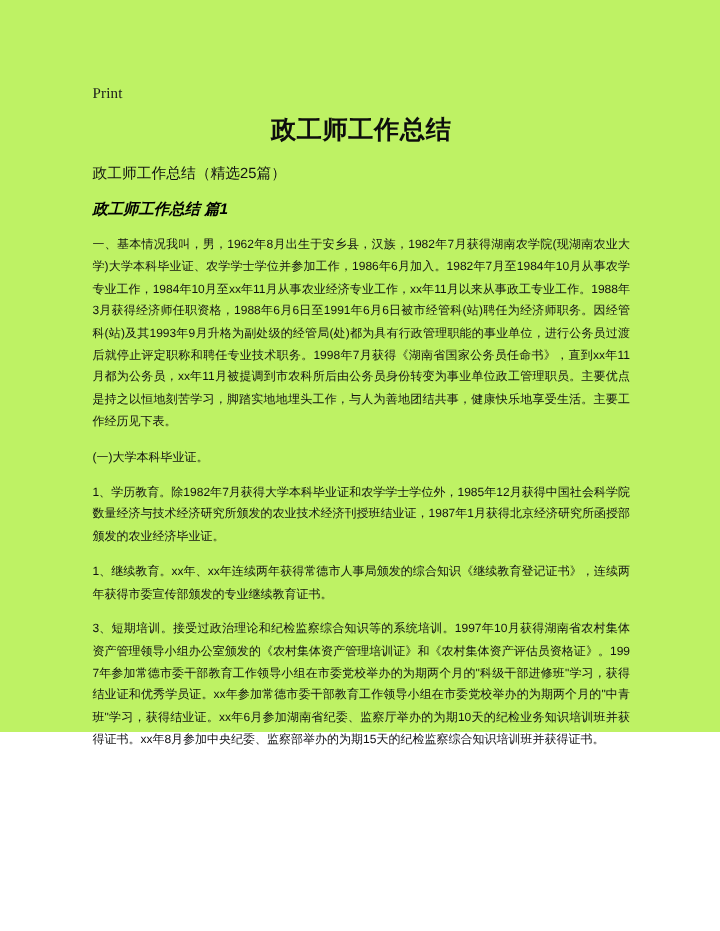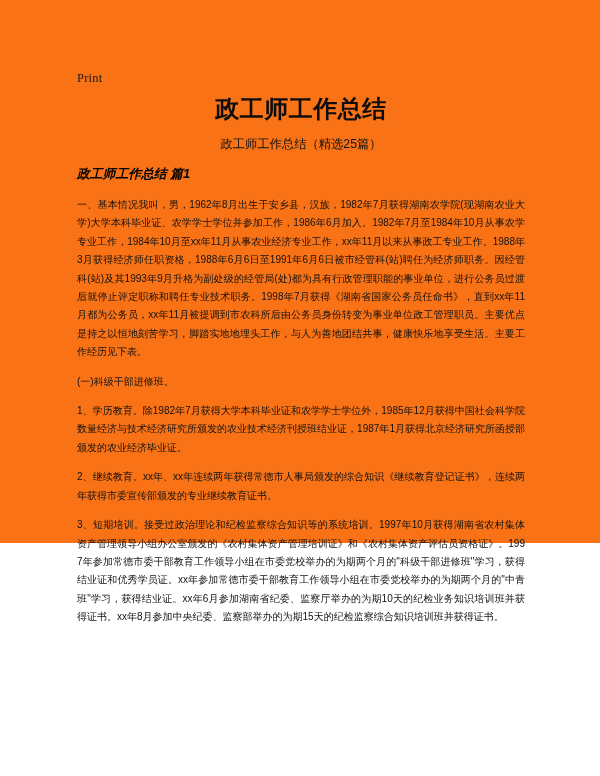--- a/index.html
+++ b/index.html
@@ -15,22 +15,22 @@
     font-family: "Liberation Serif", "DejaVu Serif", serif;
     color: #000000;
     overflow: hidden;
   }
 
   .page {
     position: absolute;
     left: 0;
     top: 0;
     width: 600px;
-    height: 543px;
-    background: #f97316;
+    height: 610px;
+    background: #bef264;
   }
 
   .print-link {
     position: absolute;
     left: 77px;
     top: 71px;
     font-family: "Liberation Serif", "DejaVu Serif", serif;
     font-size: 12.5px;
     line-height: 14px;
     color: #1a1a1a;
@@ -41,35 +41,35 @@
 
   .content {
     position: absolute;
     left: 77px;
     top: 96px;
     width: 448px;
   }
 
   .doc-title {
     font-family: "Liberation Sans", "DejaVu Sans", sans-serif;
-    font-size: 24px;
+    font-size: 21px;
     font-weight: bold;
     text-align: center;
     line-height: 26px;
     letter-spacing: 0.5px;
     margin: 0 0 13px 0;
     color: #0d0d0d;
   }
 
   .subtitle {
     font-family: "Liberation Sans", "DejaVu Sans", sans-serif;
     font-size: 12.3px;
     line-height: 18px;
     margin: 0 0 12px 0;
-    text-align: center;
+    text-align: left;
     color: #111111;
   }
 
   .section-heading {
     font-family: "Liberation Sans", "DejaVu Sans", sans-serif;
     font-size: 12.8px;
     font-weight: bold;
     line-height: 18px;
     margin: 0 0 13px 0;
     text-align: left;
@@ -101,20 +101,20 @@
 
   <div class="content">
 
     <h1 class="doc-title">政工师工作总结</h1>
 
     <p class="subtitle">政工师工作总结（精选25篇）</p>
 
     <h2 class="section-heading">政工师工作总结 篇1</h2>
 
     <p class="para">一、基本情况我叫，男，1962年8月出生于安乡县，汉族，1982年7月获得湖南农学院(现湖南农业大学)大学本科毕业证、农学学士学位并参加工作，1986年6月加入。1982年7月至1984年10月从事农学专业工作，1984年10月至xx年11月从事农业经济专业工作，xx年11月以来从事政工专业工作。1988年3月获得经济师任职资格，1988年6月6日至1991年6月6日被市经管科(站)聘任为经济师职务。因经管科(站)及其1993年9月升格为副处级的经管局(处)都为具有行政管理职能的事业单位，进行公务员过渡后就停止评定职称和聘任专业技术职务。1998年7月获得《湖南省国家公务员任命书》，直到xx年11月都为公务员，xx年11月被提调到市农科所后由公务员身份转变为事业单位政工管理职员。主要优点是持之以恒地刻苦学习，脚踏实地地埋头工作，与人为善地团结共事，健康快乐地享受生活。主要工作经历见下表。</p>
-    <p class="para">(一)科级干部进修班。</p>
+    <p class="para">(一)大学本科毕业证。</p>
     <p class="para">1、学历教育。除1982年7月获得大学本科毕业证和农学学士学位外，1985年12月获得中国社会科学院数量经济与技术经济研究所颁发的农业技术经济刊授班结业证，1987年1月获得北京经济研究所函授部颁发的农业经济毕业证。</p>
-    <p class="para">2、继续教育。xx年、xx年连续两年获得常德市人事局颁发的综合知识《继续教育登记证书》，连续两年获得市委宣传部颁发的专业继续教育证书。</p>
+    <p class="para">1、继续教育。xx年、xx年连续两年获得常德市人事局颁发的综合知识《继续教育登记证书》，连续两年获得市委宣传部颁发的专业继续教育证书。</p>
     <p class="para">3、短期培训。接受过政治理论和纪检监察综合知识等的系统培训。1997年10月获得湖南省农村集体资产管理领导小组办公室颁发的《农村集体资产管理培训证》和《农村集体资产评估员资格证》。1997年参加常德市委干部教育工作领导小组在市委党校举办的为期两个月的"科级干部进修班"学习，获得结业证和优秀学员证。xx年参加常德市委干部教育工作领导小组在市委党校举办的为期两个月的"中青班"学习，获得结业证。xx年6月参加湖南省纪委、监察厅举办的为期10天的纪检业务知识培训班并获得证书。xx年8月参加中央纪委、监察部举办的为期15天的纪检监察综合知识培训班并获得证书。</p>
 
   </div>
 
 </div>
 
 </body></html>

